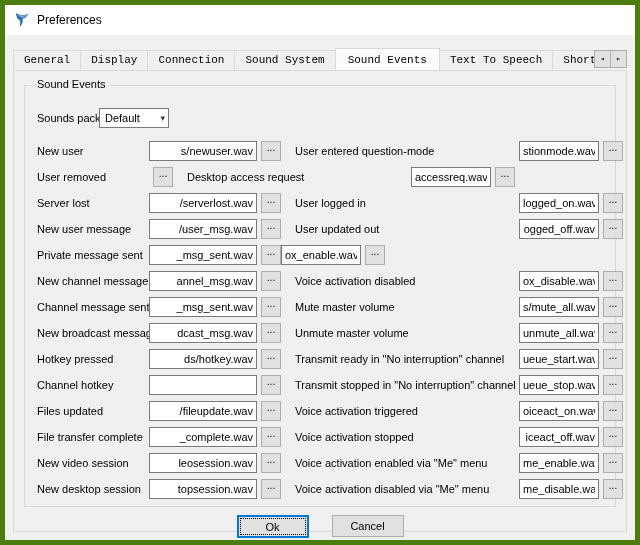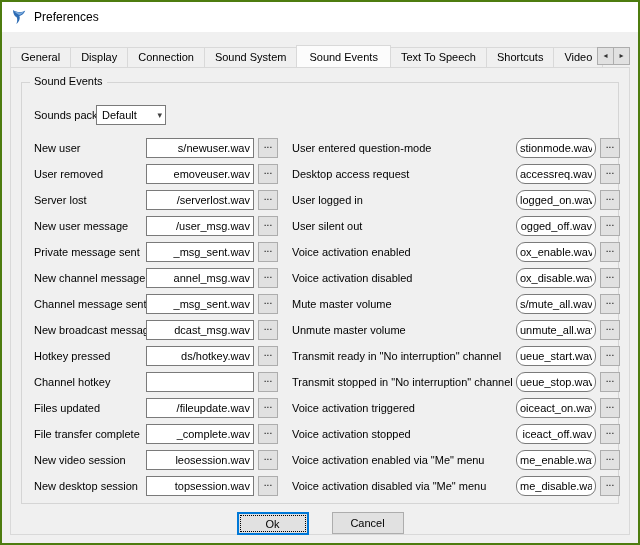--- a/index.html
+++ b/index.html
@@ -1,33 +1,33 @@
 <!DOCTYPE html>
 <html><head>
 <meta charset="utf-8">
 <style>
   html,body { margin:0; padding:0; background:#d8d8d8; }
   body { width:640px; height:545px; overflow:hidden; font-family:"Liberation Sans",sans-serif; }
   * { box-sizing:border-box; }
 
   .window {
     width:640px; height:545px; background:#f0f0f0;
-    border:2px solid #4d7c0f; display:flex; flex-direction:column;
+    border:5px solid #4d7c0f; display:flex; flex-direction:column;
   }
 
   
   .titlebar {
     flex:0 0 30px; background:#ffffff; display:flex; align-items:center;
     padding:0 9px; gap:7px; font-size:12px; color:#000;
   }
   .app-icon { width:16px; height:16px; display:inline-flex; }
 
   
   .tab-area { flex:1; display:flex; flex-direction:column; padding:13px 8px 8px; min-height:0; }
-  .tabbar { position:relative; flex:0 0 auto; height:22px; display:flex; align-items:flex-start; z-index:2; }
+  .tabbar { position:relative; flex:0 0 auto; height:22px; display:flex; align-items:flex-start; z-index:2;font-family:Liberation Mono, monospace; }
   .tabs { display:flex; align-items:flex-end; overflow:hidden; flex:1; padding-right:0; }
   .tab {
     flex:0 0 auto; font-size:11px; color:#000; background:#f0f0f0;
     border:1px solid #d9d9d9; border-bottom:none; padding:3px 10px 4px;
     margin-right:-1px; white-space:nowrap; position:relative; cursor:default;
   }
   .tab.active {
     background:#fcfcfc; padding:5px 12px 5px; margin-bottom:-1px; z-index:3;
   }
   .tab-scroll { position:absolute; right:0; bottom:2px; display:flex; z-index:5; }
@@ -65,21 +65,21 @@
   .lbl { font-size:11px; color:#000; white-space:nowrap; overflow:hidden; }
   .left-lbl  { width:112px; flex:0 0 auto; }
   .right-lbl { width:224px; flex:0 0 auto; margin-left:14px; }
 
   .field {
     height:20px; border:1px solid #7a7a7a; background:#ffffff;
     font-size:11px; font-family:inherit; padding:0 3px; text-align:right;
     white-space:nowrap; overflow:hidden;
   }
   .left-field  { width:108px; flex:0 0 auto; }
-  .right-field { width:80px; flex:0 0 auto;border-radius:9px; }
+  .right-field { width:80px; flex:0 0 auto; }
   .browse {
     width:20px; height:20px; flex:0 0 auto; margin-left:4px;
     border:1px solid #adadad; background:#e1e1e1; font-family:inherit;
     font-size:10px; line-height:10px; padding:0 0 6px; color:#000; cursor:default;
   }
 
   
   .footer { flex:0 0 auto; display:flex; justify-content:center; gap:23px; padding:8px 0 5px; }
   .btn {
     width:72px; height:22px; font-size:11px; font-family:inherit;
@@ -141,47 +141,45 @@
             <div class="row">
     <span class="lbl left-lbl">New user</span>
     <input class="field left-field" value="s/newuser.wav" style="">
     <button class="browse">...</button>
     <span class="lbl right-lbl">User entered question-mode</span>
     <input class="field right-field" value="stionmode.wav" style="">
     <button class="browse">...</button>
   </div>
             <div class="row">
     <span class="lbl left-lbl">User removed</span>
-    <input class="field left-field" value="emoveuser.wav" style="">
     <button class="browse">...</button>
     <span class="lbl right-lbl">Desktop access request</span>
     <input class="field right-field" value="accessreq.wav" style="">
     <button class="browse">...</button>
   </div>
             <div class="row">
     <span class="lbl left-lbl">Server lost</span>
     <input class="field left-field" value="/serverlost.wav" style="">
     <button class="browse">...</button>
     <span class="lbl right-lbl">User logged in</span>
     <input class="field right-field" value="logged_on.wav" style="">
     <button class="browse">...</button>
   </div>
             <div class="row">
     <span class="lbl left-lbl">New user message</span>
     <input class="field left-field" value="/user_msg.wav" style="">
     <button class="browse">...</button>
-    <span class="lbl right-lbl">User silent out</span>
+    <span class="lbl right-lbl">User updated out</span>
     <input class="field right-field" value="ogged_off.wav" style="">
     <button class="browse">...</button>
   </div>
             <div class="row">
     <span class="lbl left-lbl">Private message sent</span>
     <input class="field left-field" value="_msg_sent.wav" style="">
     <button class="browse">...</button>
-    <span class="lbl right-lbl">Voice activation enabled</span>
     <input class="field right-field" value="ox_enable.wav" style="">
     <button class="browse">...</button>
   </div>
             <div class="row">
     <span class="lbl left-lbl">New channel message</span>
     <input class="field left-field" value="annel_msg.wav" style="">
     <button class="browse">...</button>
     <span class="lbl right-lbl">Voice activation disabled</span>
     <input class="field right-field" value="ox_disable.wav" style="">
     <button class="browse">...</button>

